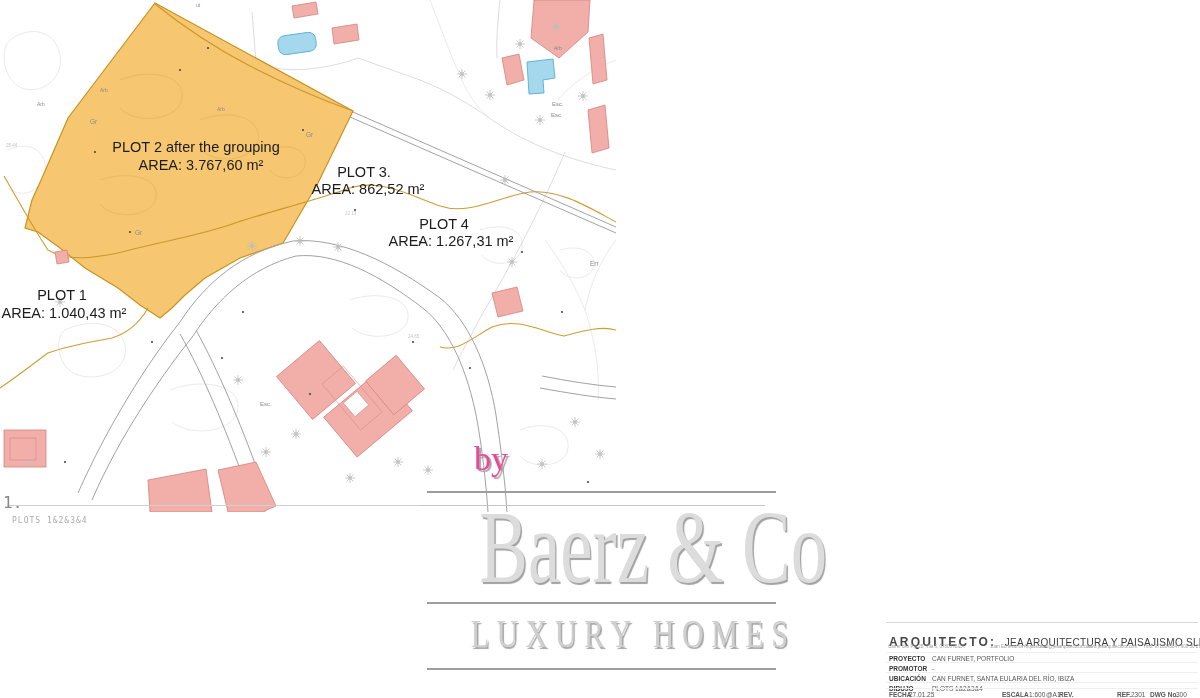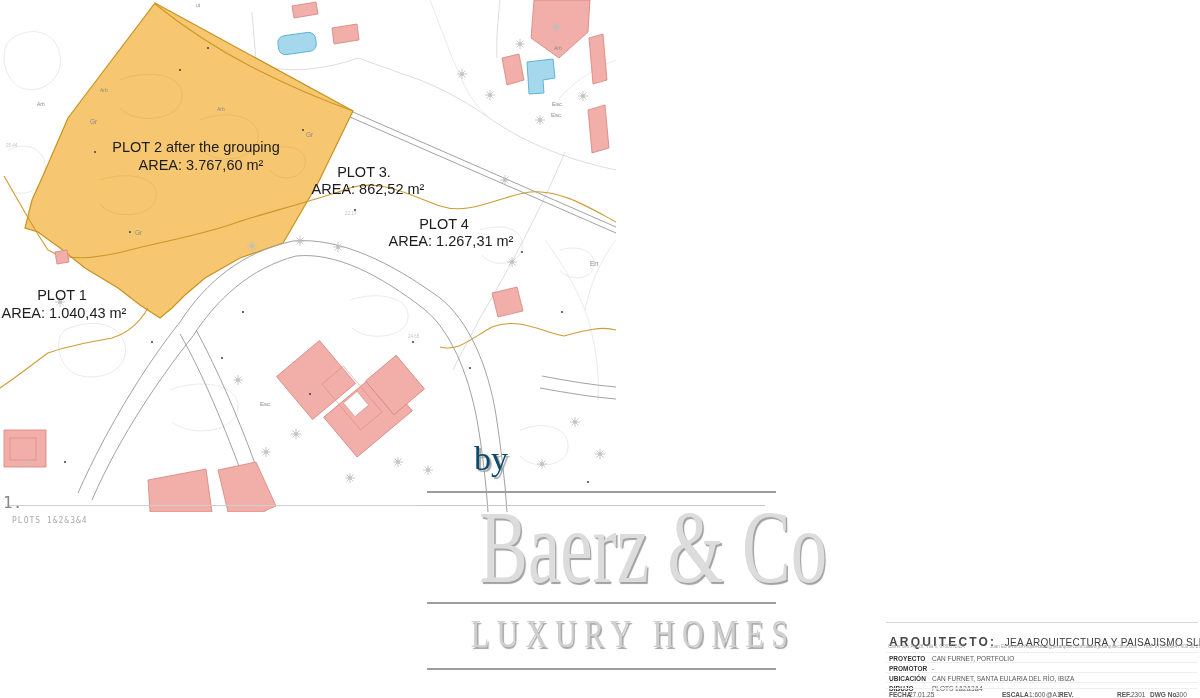--- a/index.html
+++ b/index.html
@@ -6,21 +6,21 @@
   .canvas{position:relative;width:1200px;height:698px;background:#ffffff;overflow:hidden;
           font-family:"Liberation Sans",sans-serif;}
   .abs{position:absolute;}
   
   .map-svg{position:absolute;left:0;top:0;}
   .plot-label{font-family:"Liberation Sans",sans-serif;fill:#1c1c1c;font-size:14.5px;}
   .tiny-label{font-family:"Liberation Sans",sans-serif;fill:#8a8a8a;}
   .micro-label{font-family:"Liberation Sans",sans-serif;fill:#c4c4c4;font-size:4.5px;}
   
   .logo-by{left:474px;top:442px;font-family:"Liberation Serif",serif;font-size:34px;line-height:1;
-           color:#0c4a6e;text-shadow:2px 2px 1px #a4a4a4;}
+           color:#ec4899;text-shadow:2px 2px 1px #a4a4a4;}
   .logo-rule{background:#9d9d9d;height:2px;}
   .logo-rule-thin{background:#c6c6c6;height:1px;}
   .logo-name{left:427px;top:495px;width:349px;height:104px;line-height:104px;text-align:center;
              font-family:"Liberation Serif",serif;font-size:104px;color:#dcdcdc;
              text-shadow:2px 2px 1px #a2a2a2;transform:scaleX(.70);transform-origin:center;white-space:nowrap;}
   .logo-tagline{left:427px;top:614px;width:349px;height:40px;line-height:40px;text-align:center;
              font-family:"Liberation Serif",serif;font-size:40px;color:#cfcfcf;letter-spacing:10px;
              text-shadow:2px 2px 1px #a6a6a6;transform:scaleX(.75);transform-origin:center;white-space:nowrap;}
   
   .dwg-number{left:3px;top:493px;font-family:"DejaVu Sans Mono",monospace;font-size:16px;color:#888;}

